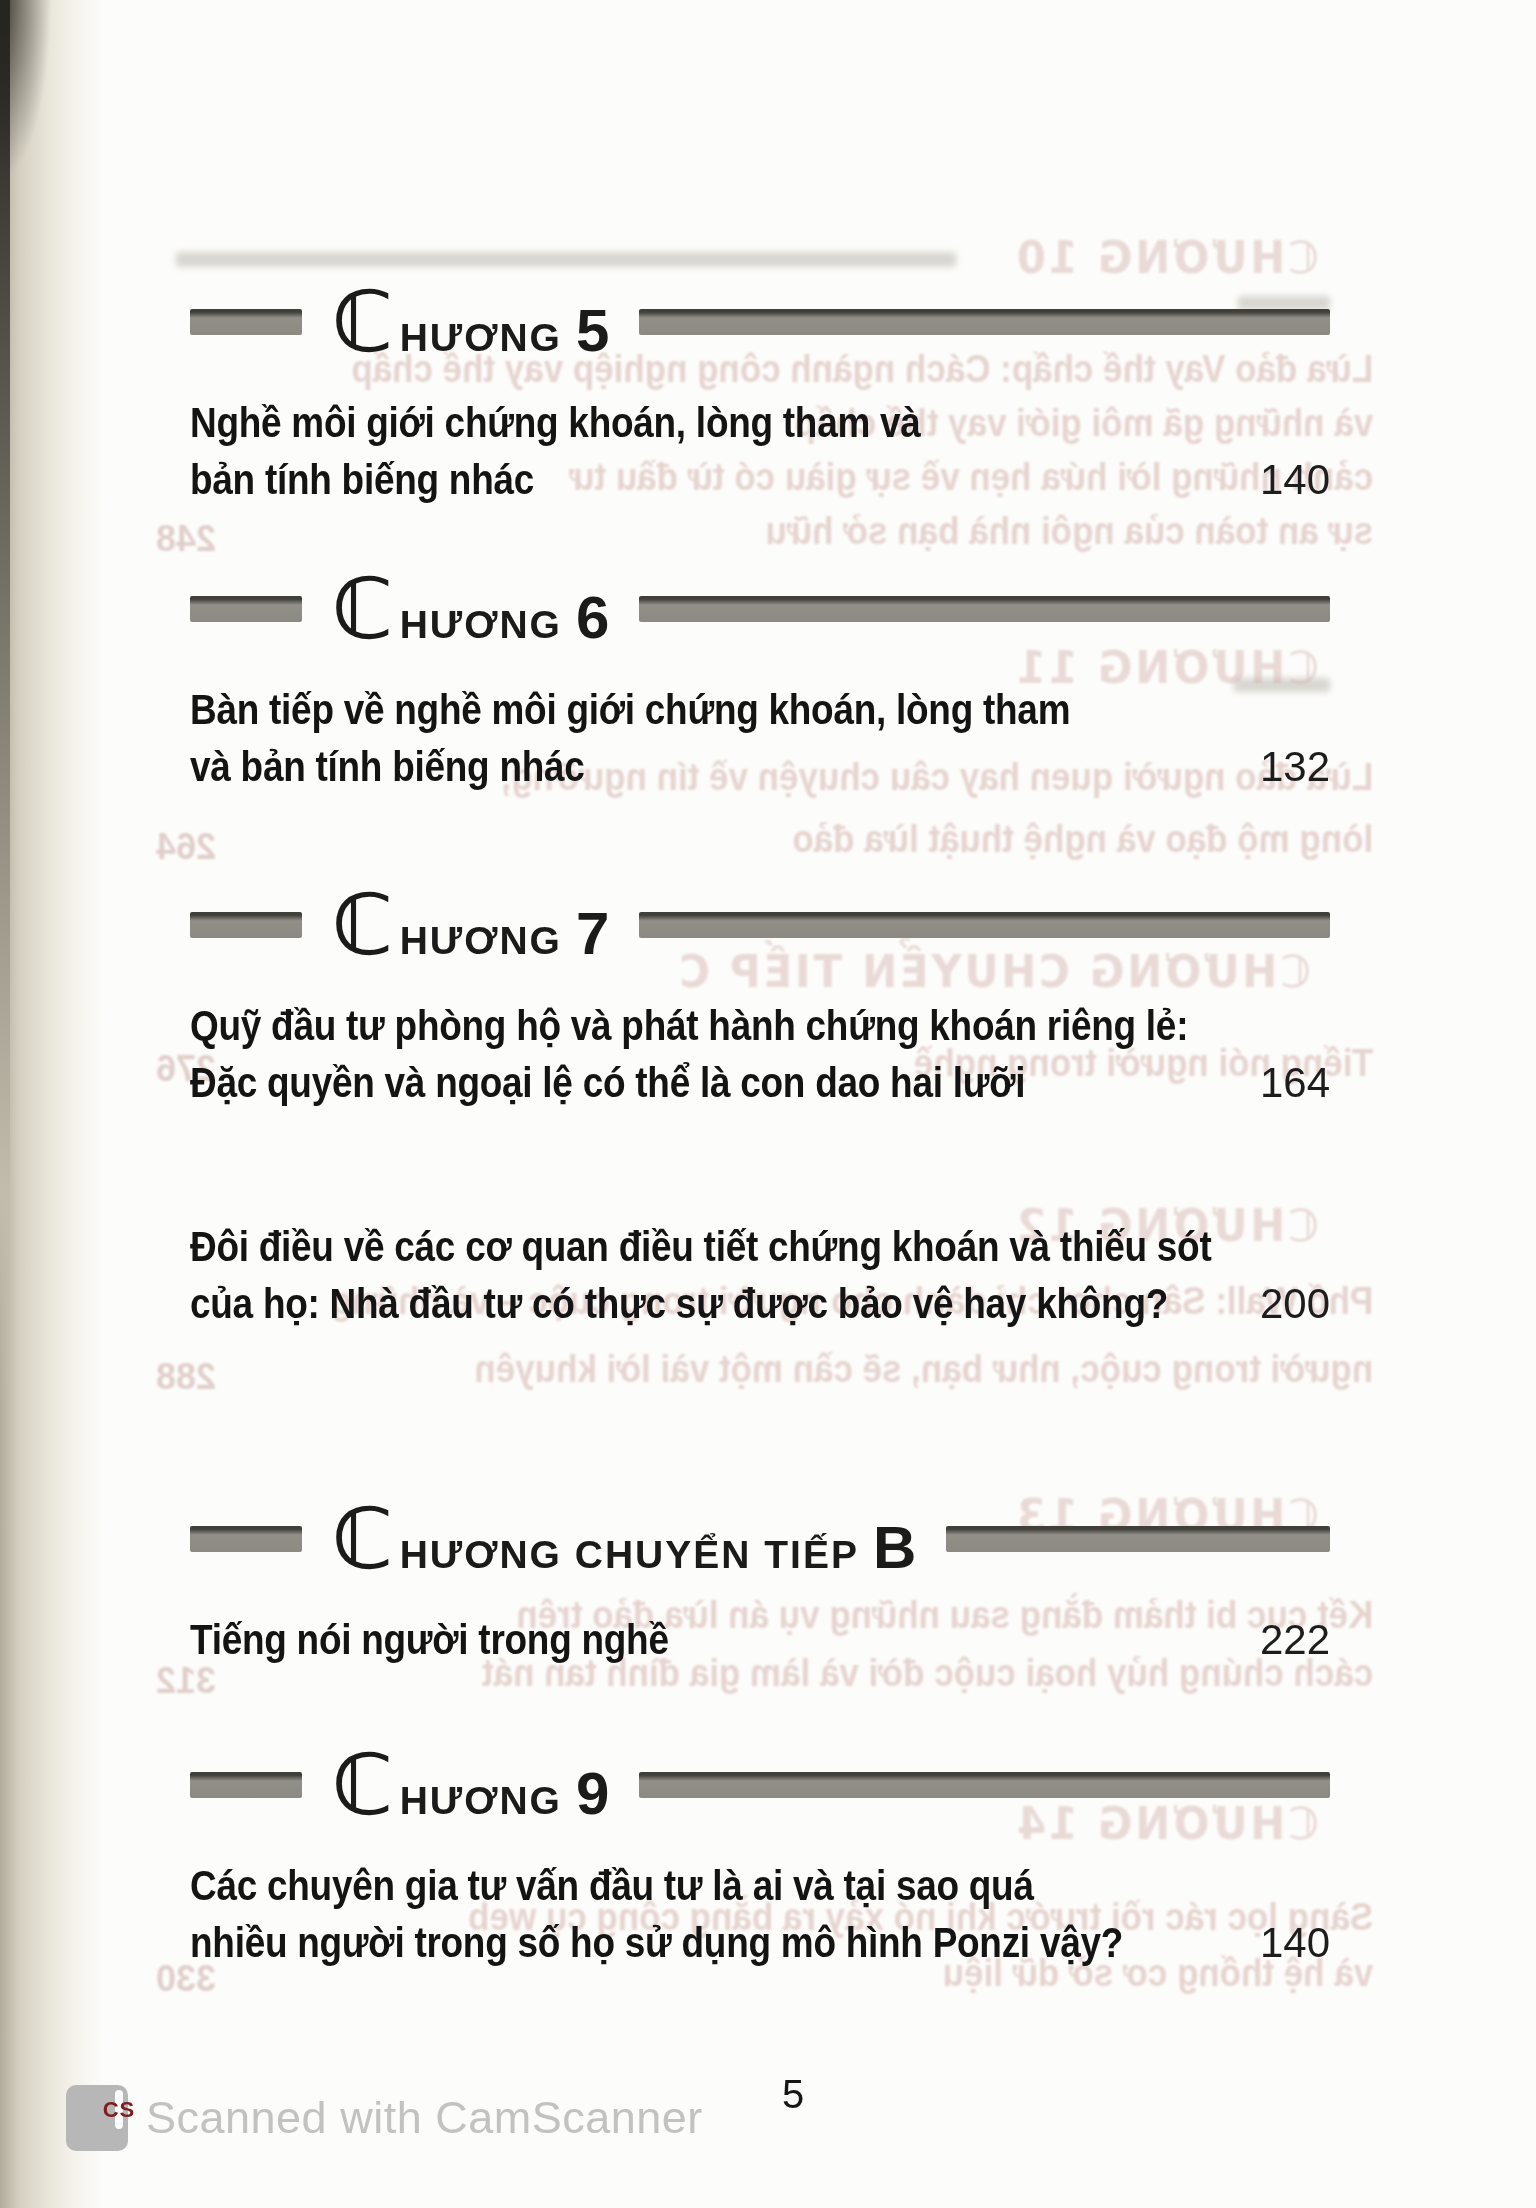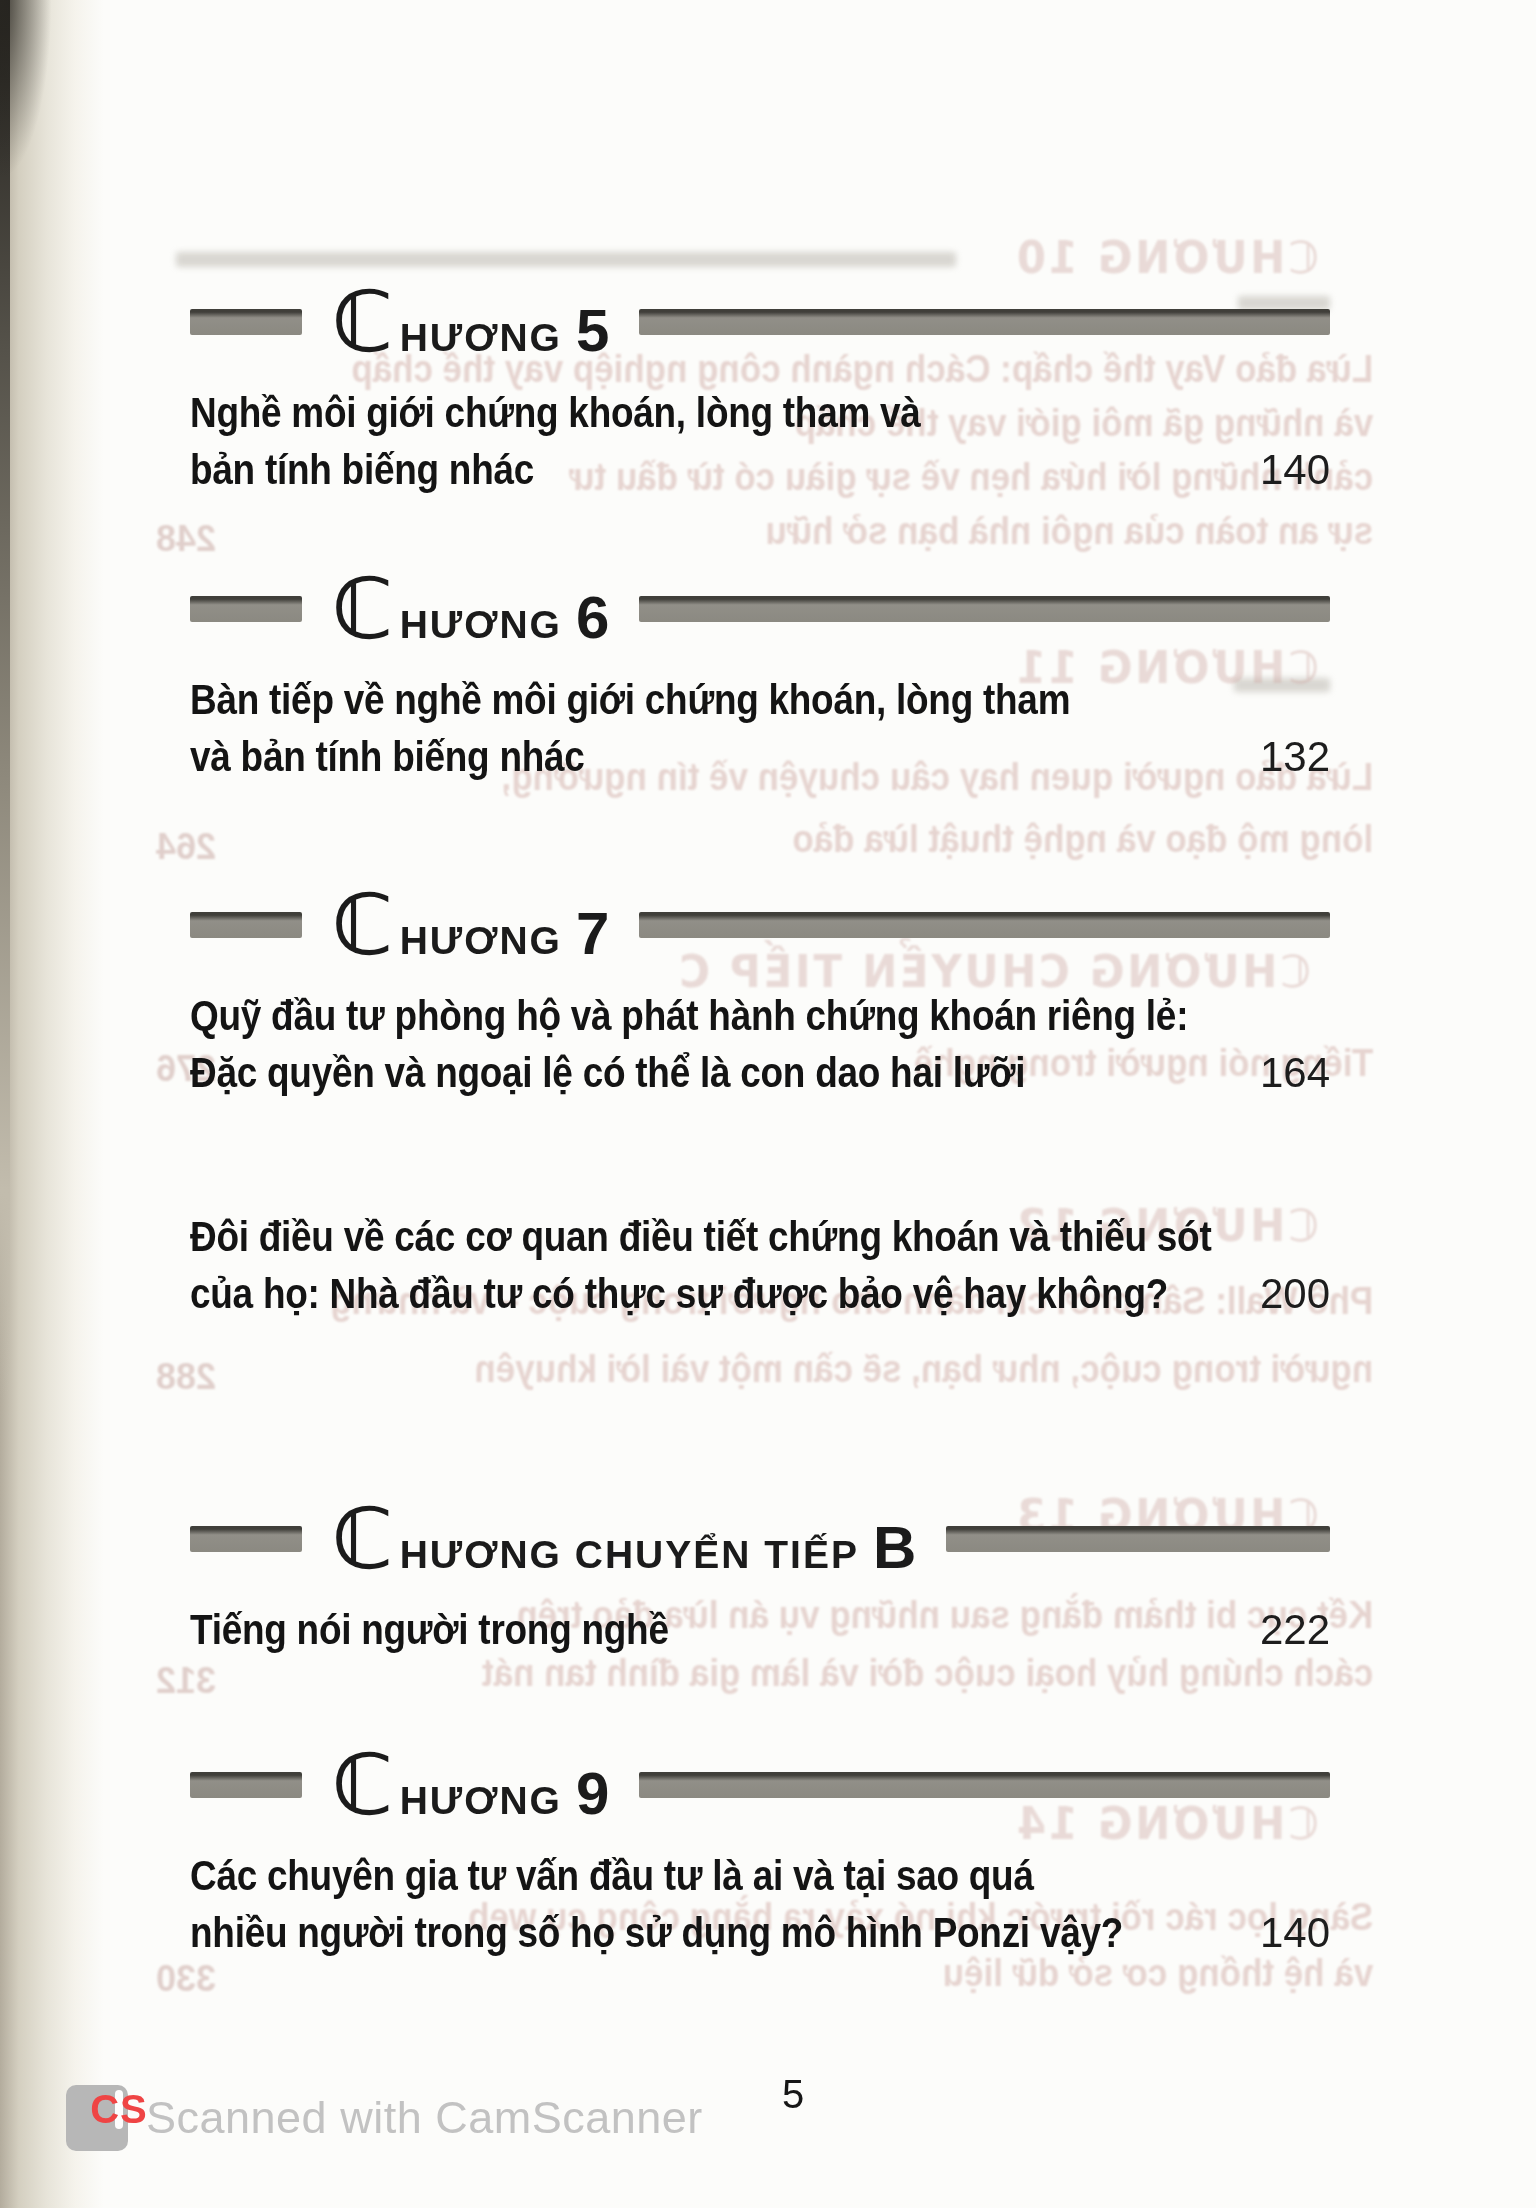--- a/index.html
+++ b/index.html
@@ -29,34 +29,34 @@
   .s0{top:280px}.s1{top:567px}.s2{top:883px}.s3{top:1188px}.s4{top:1497px}.s5{top:1743px}
   .hdr{display:flex; align-items:center; height:84px; column-gap:30px;}
   .bar{height:26px; border-radius:2px;
     background:linear-gradient(180deg,#403f3a 0%,#403f3a 12%,#918f88 34%,#8b8981 100%);}
   .barL{width:112px; flex:none;}
   .barR{flex:1;}
   .htext{display:inline-block; white-space:nowrap; color:#1b1b1b;}
   .bigc{font-family:"DejaVu Sans","Liberation Sans",sans-serif; font-size:84px; font-weight:bold;}
   .rest{font-size:39px; font-weight:bold; letter-spacing:2px; margin-left:6px;}
   .cnum{font-size:60px; font-weight:bold; margin-left:14px;}
-  .row{display:flex; align-items:flex-end; margin-top:20px;}
+  .row{display:flex; align-items:flex-end; margin-top:30px;}
   .title{flex:1; min-width:0; font-size:42px; font-weight:bold; line-height:57px;
     color:#141414; letter-spacing:-0.3px; transform:scaleX(.88); transform-origin:0 100%;}
   .title div{white-space:nowrap;}
   .pg{flex:none; font-size:42px; line-height:57px; color:#1d1d1d;}
   
   .pagenum{position:absolute; left:782px; top:2072px; z-index:2;
     font-size:40px; color:#161616;}
   .cam{position:absolute; left:66px; top:2085px; z-index:3;
     display:flex; align-items:center; gap:18px;}
   .cslogo{width:62px; height:66px; border-radius:10px; background:#b7b7b7; position:relative; flex:none;}
   .csin{position:absolute; left:5px; top:5px; right:5px; height:39px; background:#fdfdfd;
     border-radius:5px; display:flex; align-items:center; justify-content:center;
-    font-size:40px; font-weight:bold; color:#ef4444; letter-spacing:1px;margin-left:44px;}
+    font-size:22px; font-weight:bold; color:#7f1d1d; letter-spacing:1px;margin-left:44px;}
   .camlabel{font-size:45px; color:#c2c2c2; letter-spacing:.5px;}
 </style>
 </head>
 <body>
 
 <div class="page">
 
   <div class="spine"></div>
   <div class="spine-edge"></div>
   <div class="spine-corner"></div>

